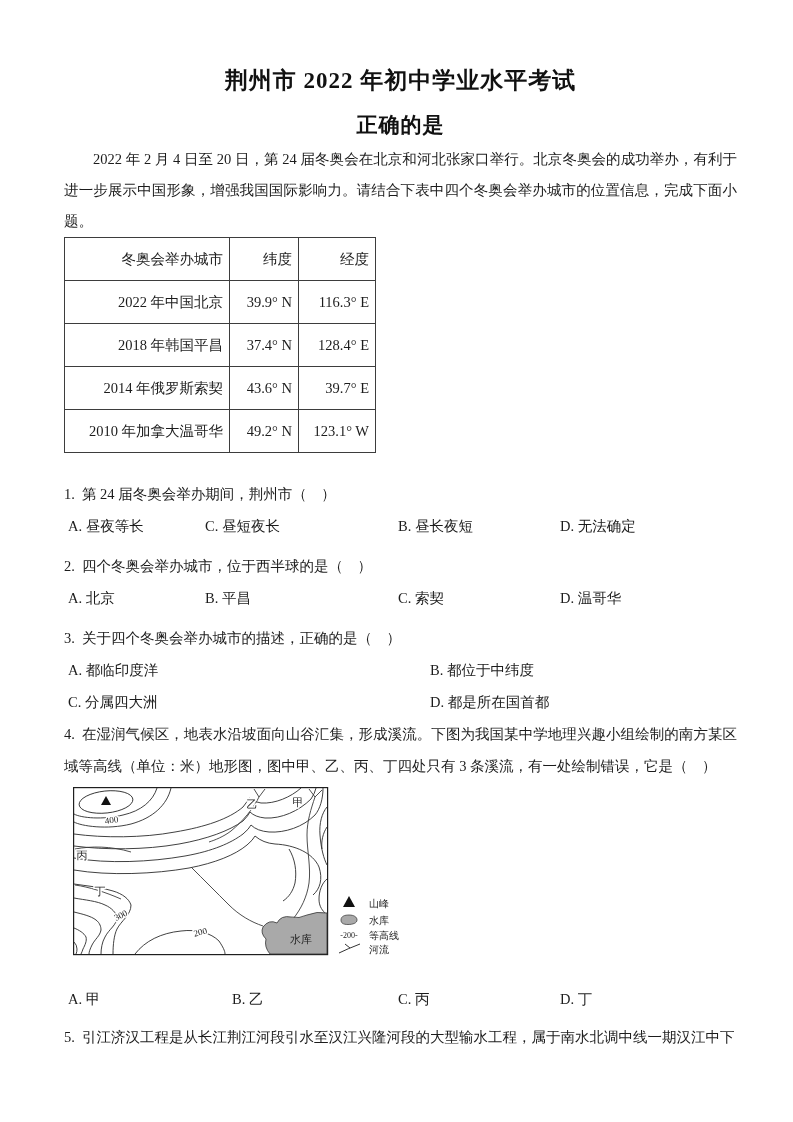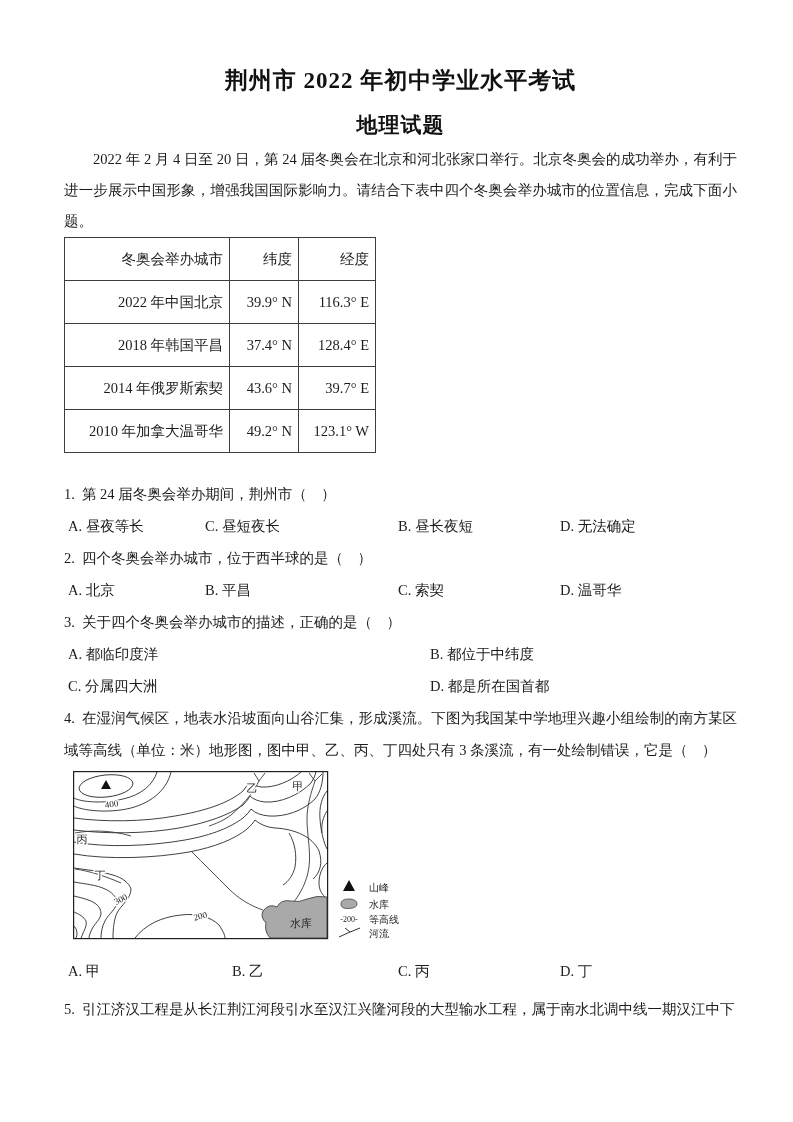--- a/index.html
+++ b/index.html
@@ -42,47 +42,47 @@
     padding:0 6px 0 10px;
     font-weight:normal;
     text-align:right;
     font-size:14.5px;
     white-space:nowrap;
     overflow:hidden;
   }
   col.c1 { width:165px; } col.c2 { width:69px; } col.c3 { width:77px; }
 
   .questions { margin-top:25px; }
-  .qline { line-height:32px; white-space:nowrap; }
+  .qline { line-height:32px; white-space:nowrap;margin-top:8px; }
   .qpara { line-height:32px; text-align:justify; margin:0; }
   .qnum { margin-right:7px; }
   .opts4 { display:grid; grid-template-columns:137px 193px 162px auto; line-height:32px; padding-left:4px; }
   .opts4b { display:grid; grid-template-columns:164px 166px 162px auto; line-height:32px; padding-left:4px; }
   .opts2 { display:grid; grid-template-columns:362px auto; line-height:32px; padding-left:4px; }
   .opt { white-space:nowrap; }
 
   .map-figure { margin:5px 0 0 9px; }
   .map-figure svg { display:block; }
   .map-figure text {
     font-family:"Liberation Serif","DejaVu Serif",serif;
     fill:#1d1d1d;
   }
   .halo { paint-order:stroke; stroke:#ffffff; stroke-width:3px; stroke-linejoin:round; }
   .contour { fill:none; stroke:#2b2b2b; stroke-width:0.9; }
   .stream  { fill:none; stroke:#3a3a3a; stroke-width:0.9; }
-  .q4opts { margin-top:14px; }
+  .q4opts { margin-top:26px; }
   .q5 { margin-top:6px; }
 </style>
 </head>
 <body>
 
 <div class="page">
 
   <h1 class="title">荆州市 2022 年初中学业水平考试</h1>
-  <h2 class="subtitle">地理试题</h2>
+  <h2 class="subtitle">正确的是</h2>
 
   <p class="intro">2022 年 2 月 4 日至 20 日，第 24 届冬奥会在北京和河北张家口举行。北京冬奥会的成功举办，有利于进一步展示中国形象，增强我国国际影响力。请结合下表中四个冬奥会举办城市的位置信息，完成下面小题。</p>
 
   <table class="host">
     <colgroup>
         <col class="c1">
         <col class="c2">
         <col class="c3">
       </colgroup>
     <tbody>

